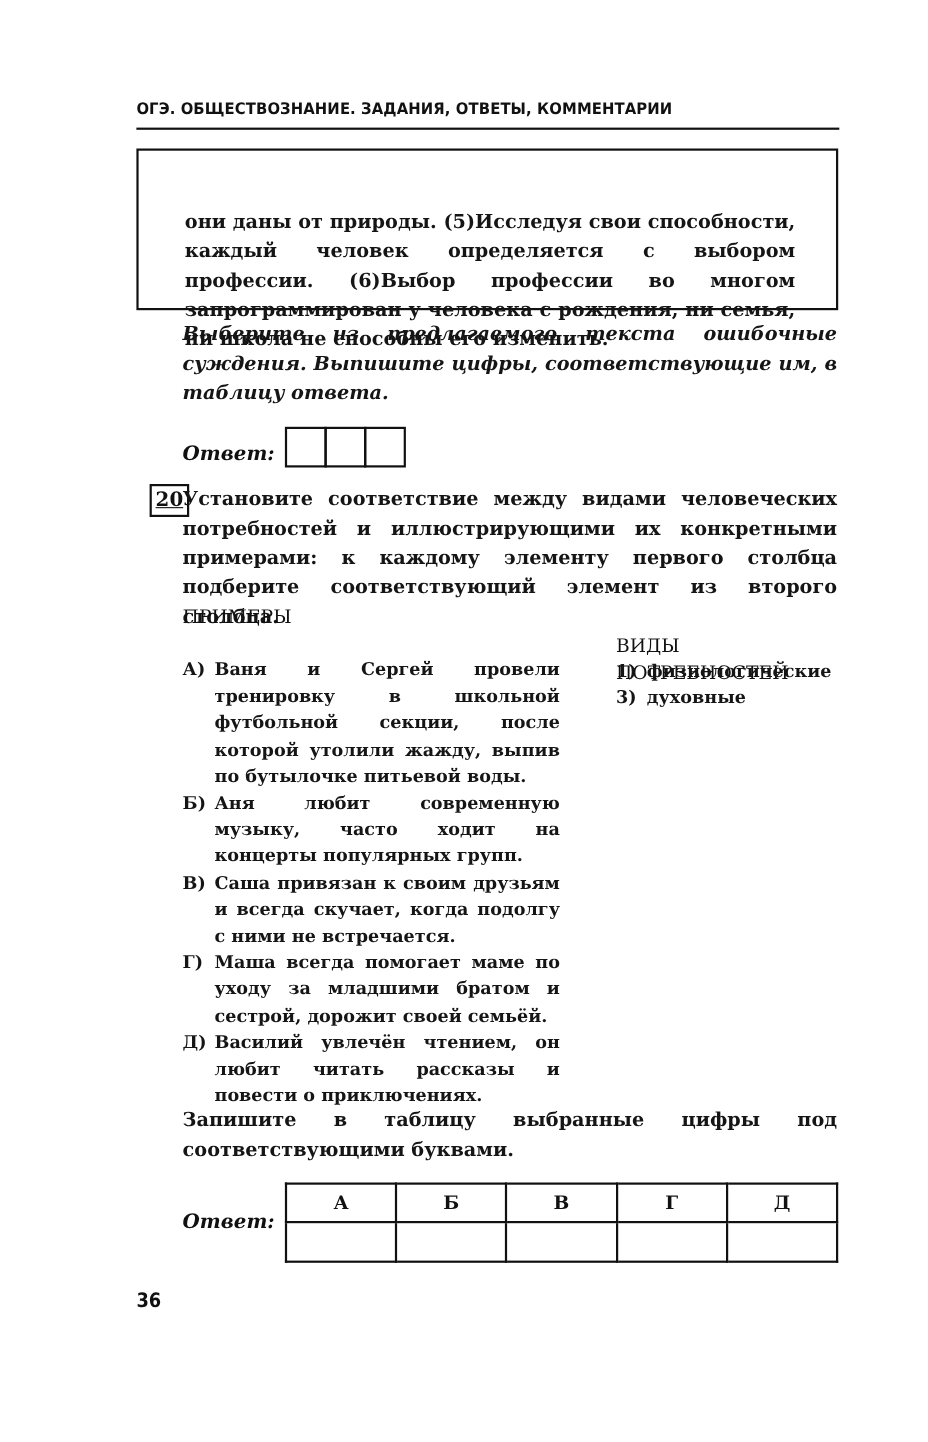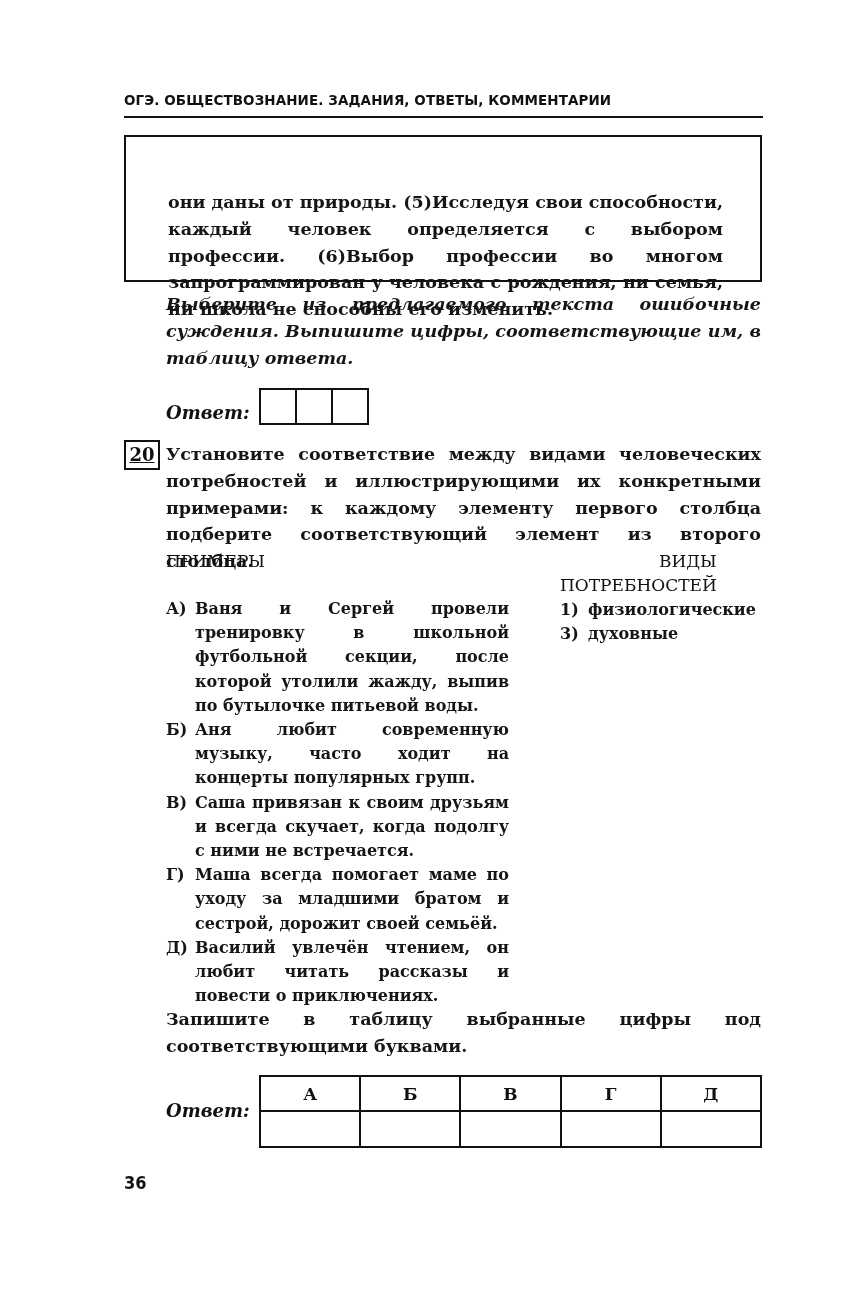--- a/index.html
+++ b/index.html
@@ -32,32 +32,32 @@
   .answer-label {
     position: absolute; font-family: "DejaVu Serif", serif; font-style: italic; font-weight: bold;
     font-size: 18px; color: #111;
   }
   .ans1-label { left: 166px; top: 402px; }
   .ans-boxes { position: absolute; left: 259px; top: 388px; display: flex; }
   .ans-box { width: 34px; height: 33px; border: 2px solid #111; margin-left: -2px; }
   .ans-box:first-child { margin-left: 0; }
 
   .task-badge {
-    position: absolute; left: 124px; top: 440px; width: 32px; height: 26px;
+    position: absolute; left: 136px; top: 440px; width: 32px; height: 26px;
     border: 2px solid #111; font-family: "DejaVu Serif", serif; font-weight: bold; font-size: 18px;
     text-align: center; line-height: 26px; text-decoration: underline;
   }
   .task-text { left: 166px; top: 441px; width: 595px; }
 
   .col-head {
     position: absolute; font-family: "DejaVu Serif", serif; font-weight: normal; font-size: 17px;
     line-height: 24px; color: #111;
   }
   .col-head-left { left: 166px; top: 549px; }
-  .col-head-right { left: 560px; top: 549px; text-align: right; }
+  .col-head-right { left: 560px; top: 576px; }
 
   .examples { position: absolute; left: 166px; top: 597px; width: 343px; }
   .example { position: relative; padding-left: 29px; font-family: "DejaVu Serif", serif; font-size: 16px;
     line-height: 24.2px; font-weight: bold; text-align: justify; color: #151515; }
   .example .marker { position: absolute; left: 0; top: 0; }
 
   .needs { position: absolute; left: 560px; top: 598px; width: 210px; }
   .need { font-family: "DejaVu Serif", serif; font-size: 16px; line-height: 24.2px; font-weight: bold; color: #151515; white-space: nowrap; }
   .need .num { display: inline-block; width: 28px; }
 

